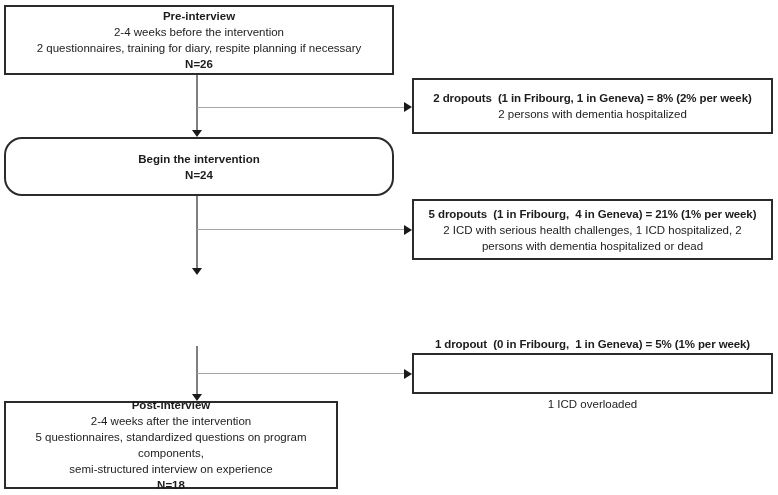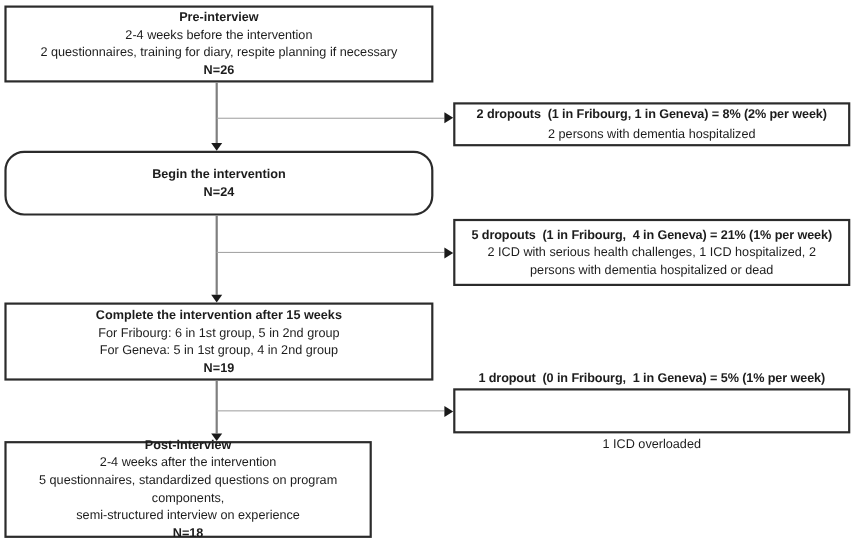--- a/index.html
+++ b/index.html
@@ -30,21 +30,21 @@
   .l { font-weight: 400; }          
   .h { font-weight: 700; white-space: pre-wrap; letter-spacing: -0.1px; } 
 
   
   #box-pre       { left: 4px;   top: 5px;   width: 390px; height: 70px; }
   #box-begin     { left: 4px;   top: 137px; width: 390px; height: 59px; border-radius: 18px; }
   #box-complete  { left: 4px;   top: 275px; width: 390px; height: 71px; }
   #box-post      { left: 4px;   top: 401px; width: 334px; height: 88px; }
 
   
-  #box-d1 { left: 412px; top: 93px;  width: 361px; height: 40px; justify-content: space-between; }
+  #box-d1 { left: 412px; top: 78px;  width: 361px; height: 56px; }
   #box-d2 { left: 412px; top: 199px; width: 361px; height: 61px; }
   #box-d3 { left: 412px; top: 353px; width: 361px; height: 41px; gap: 44px; }
 
   
   .vline { position: absolute; width: 1.6px; background: #7f7f7f; left: 196.2px; }
   #v1 { top: 75px;  height: 55px; }
   #v2 { top: 196px; height: 72px; }
   #v3 { top: 346px; height: 48px; }
 
   .arr-down {
@@ -80,26 +80,20 @@
     <div class="l">2-4 weeks before the intervention</div>
     <div class="l">2 questionnaires, training for diary, respite planning if necessary</div>
     <div class="t">N=26</div>
   </div>
 
   <div class="mbox" id="box-begin">
     <div class="t">Begin the intervention</div>
     <div class="t">N=24</div>
   </div>
 
-  <div class="mbox" id="box-complete">
-    <div class="t">Complete the intervention after 15 weeks</div>
-    <div class="l">For Fribourg: 6 in 1st group, 5 in 2nd group</div>
-    <div class="l">For Geneva: 5 in 1st group, 4 in 2nd group</div>
-    <div class="t">N=19</div>
-  </div>
 
   <div class="mbox" id="box-post">
     <div class="t">Post-interview</div>
     <div class="l">2-4 weeks after the intervention</div>
     <div class="l">5 questionnaires, standardized questions on program components,</div>
     <div class="l">semi-structured interview on experience</div>
     <div class="t">N=18</div>
   </div>
 
   <div class="dbox" id="box-d1">

